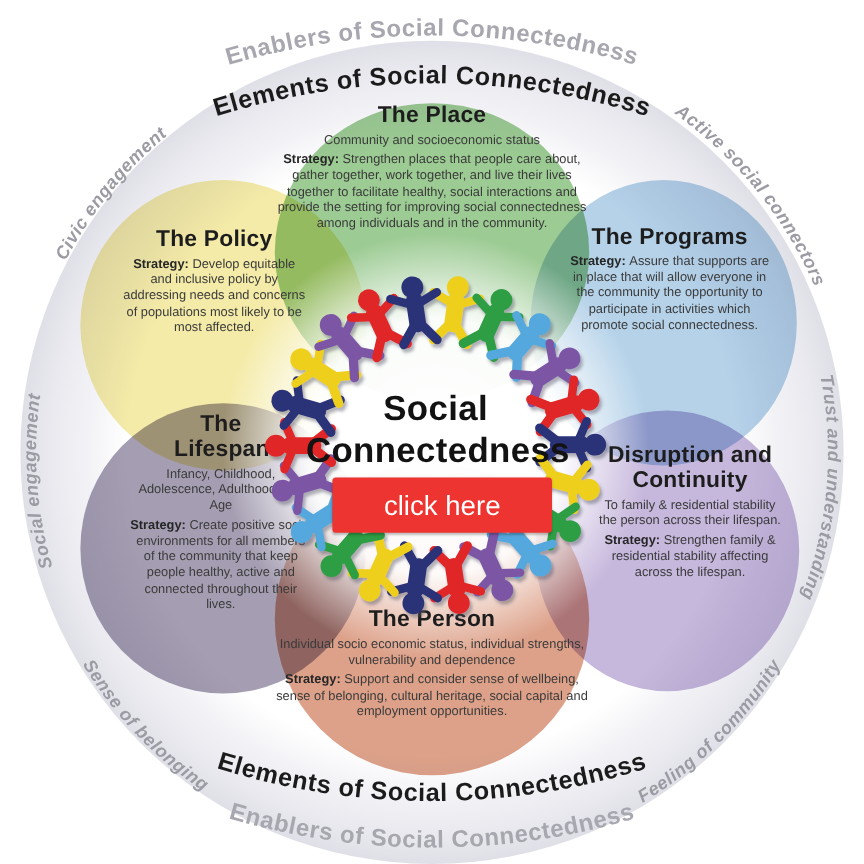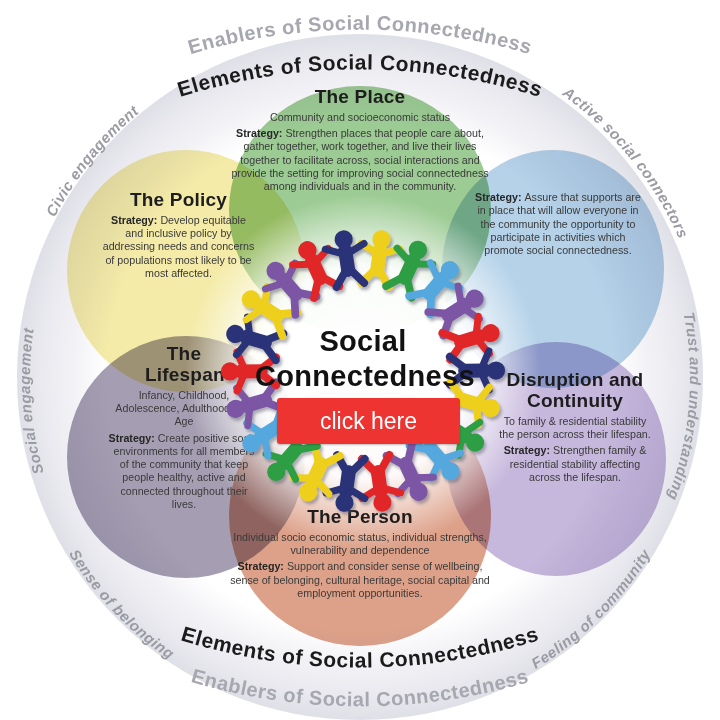--- a/index.html
+++ b/index.html
@@ -108,24 +108,25 @@
       <ellipse cx="186" cy="457" rx="119" ry="121" style="mix-blend-mode:multiply" fill="#a59eb2"></ellipse>
       <ellipse cx="186" cy="271" rx="119" ry="121" style="mix-blend-mode:multiply" fill="#f4eba8"></ellipse>
     </g>
 
     <circle cx="363" cy="372" r="178" fill="url(#glowGrad)"></circle>
   </svg>
 
   <div class="petal-text" style="left:230px;top:87px;width:260px;">
     <h3>The Place</h3>
     <p>Community and socioeconomic status</p>
-    <p><span class="strat">Strategy:</span><span>Strengthen places that people care about, gather together, work together, and live their lives together to facilitate across, social interactions and provide the setting for improving social connectedness among individuals and in the community.</span></p>
+    <p><span class="strat">Strategy:</span><span>Strengthen places that people care about, gather together, work together, and live their lives together to facilitate healthy, social interactions and provide the setting for improving social connectedness among individuals and in the community.</span></p>
   </div>
 
   <div class="petal-text" style="left:470px;top:188px;width:176px;">
+    <h3>The Programs</h3>
     <p><span class="strat">Strategy:</span><span>Assure that supports are in place that will allow everyone in the community the opportunity to participate in activities which promote social connectedness.</span></p>
   </div>
 
   <div class="petal-text" style="left:496px;top:370px;width:158px;">
     <h3>Disruption and Continuity</h3>
     <p>To family &amp; residential stability the person across their lifespan.</p>
     <p><span class="strat">Strategy:</span><span>Strengthen family &amp; residential stability affecting across the lifespan.</span></p>
   </div>
 
   <div class="petal-text" style="left:229px;top:507px;width:262px;">

